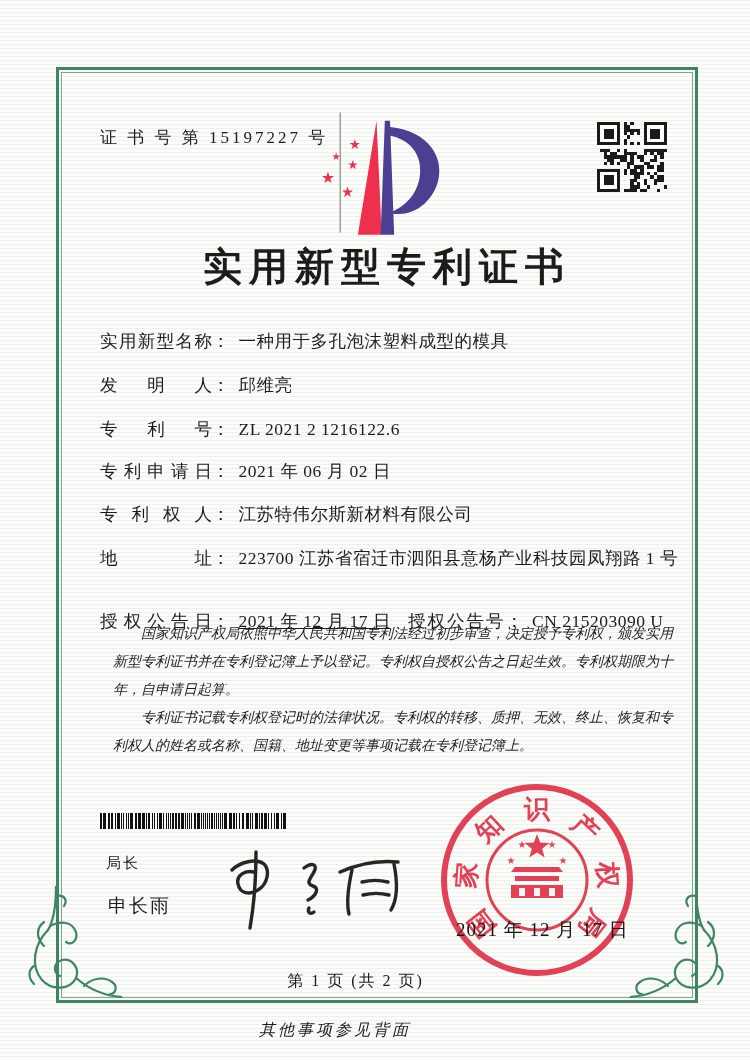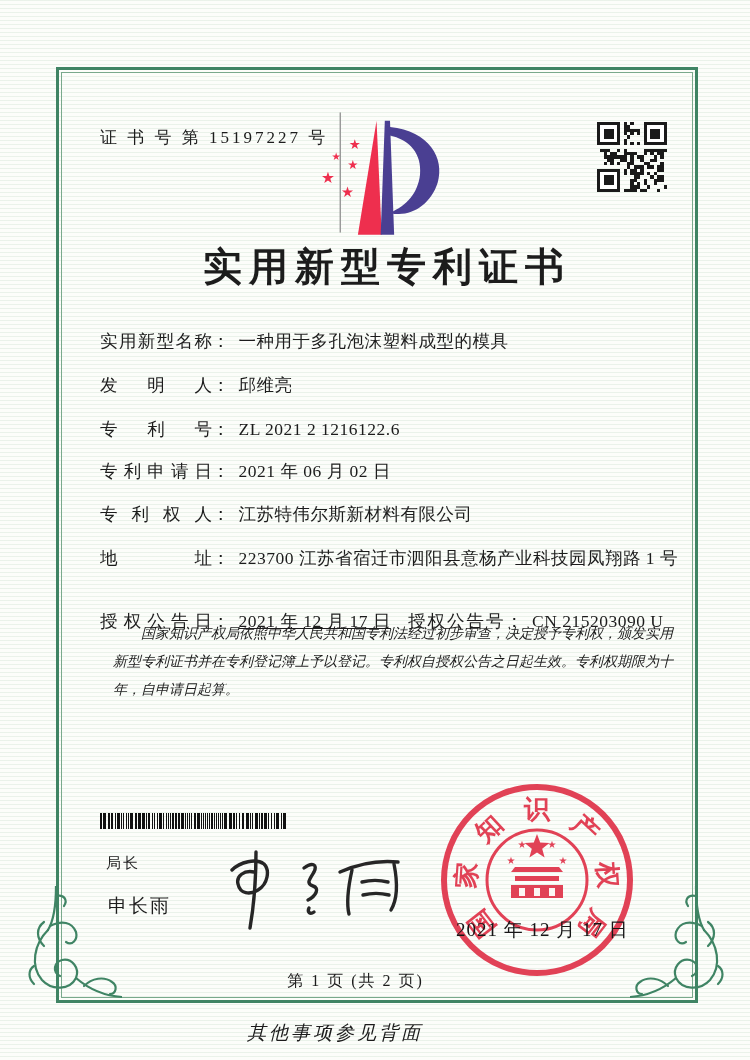--- a/index.html
+++ b/index.html
@@ -64,21 +64,21 @@
   .barcode{left:100px;top:813px;}
   .commissioner-title{left:106px;top:854px;font-size:15px;letter-spacing:2px;font-style:normal;}
   .commissioner-name{left:108px;top:893px;font-size:19px;letter-spacing:2px;}
   .signature{left:212px;top:840px;}
   .seal{left:437px;top:780px;}
   .seal-date{
     left:456px;top:917px;font-size:19px;color:#161616;
     letter-spacing:1px;font-weight:500;white-space:nowrap;
   }
   .page-indicator{left:0;top:971px;width:711px;text-align:center;font-size:16px;letter-spacing:2px;}
-  .back-note{left:0;top:1020px;width:670px;text-align:center;font-size:19px;letter-spacing:3px;font-style:italic;}
+  .back-note{left:0;top:1020px;width:670px;text-align:center;font-size:16px;letter-spacing:3px;font-style:italic;}
   .ornament-left{left:14px;top:886px;}
   .ornament-right{left:630px;top:886px;transform:scaleX(-1);}
   svg{display:block;}
 </style>
 </head>
 <body>
 
 <div class="page">
 
   <div class="frame">
@@ -249,20 +249,21 @@
   </div>
   <div class="abs field f-grant">
     <span class="flabel">授权公告日</span><span class="fcolon">：</span><span class="fvalue">2021 年 12 月 17 日</span>
     <span class="grant-no">
       <span class="glabel">授权公告号</span><span>：</span><span class="fvalue">CN 215203090 U</span>
     </span>
   </div>
 
   <div class="abs paras">
     <p>国家知识产权局依照中华人民共和国专利法经过初步审查，决定授予专利权，颁发实用新型专利证书并在专利登记簿上予以登记。专利权自授权公告之日起生效。专利权期限为十年，自申请日起算。</p>
+    <p>专利证书记载专利权登记时的法律状况。专利权的转移、质押、无效、终止、恢复和专利权人的姓名或名称、国籍、地址变更等事项记载在专利登记簿上。</p>
   </div>
 
   <svg id="barcode-svg" class="abs barcode" width="190" height="16" viewBox="0 0 190 16" shape-rendering="crispEdges">
       <rect x="0" y="0" width="2" height="16" fill="#111"></rect>
       <rect x="3" y="0" width="3" height="16" fill="#111"></rect>
       <rect x="8" y="0" width="2" height="16" fill="#111"></rect>
       <rect x="11" y="0" width="2" height="16" fill="#111"></rect>
       <rect x="15" y="0" width="1" height="16" fill="#111"></rect>
       <rect x="17" y="0" width="3" height="16" fill="#111"></rect>
       <rect x="21" y="0" width="1" height="16" fill="#111"></rect>

